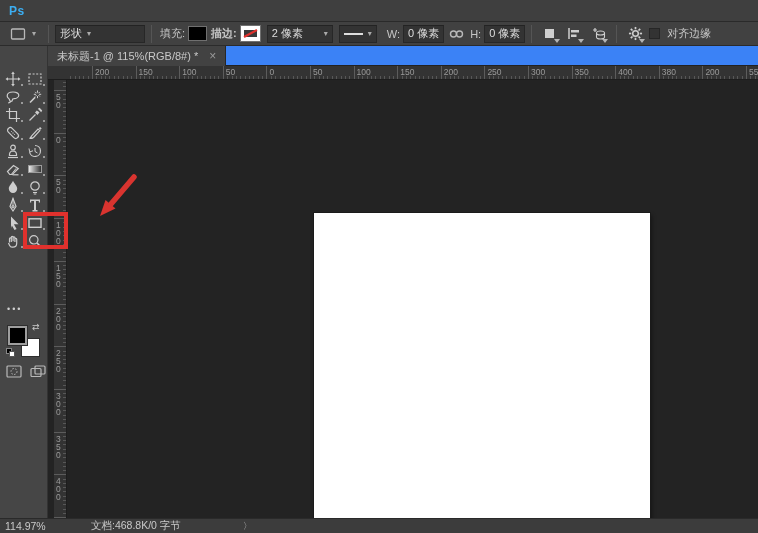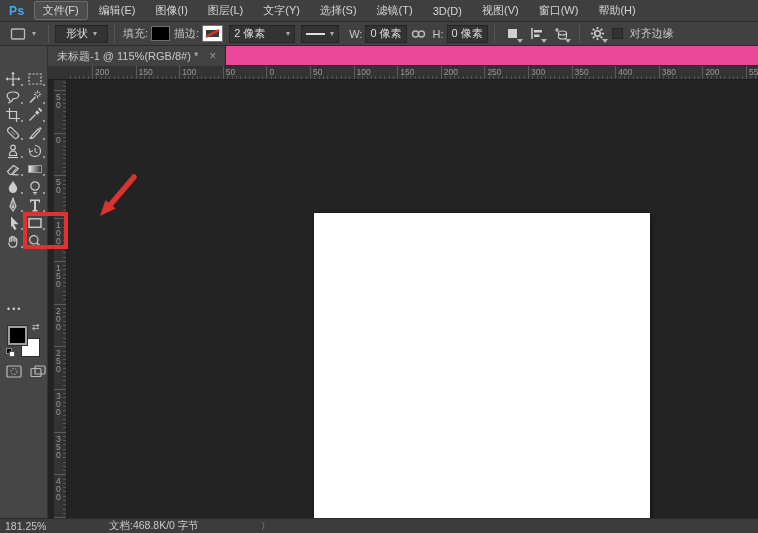--- a/index.html
+++ b/index.html
@@ -39,21 +39,21 @@
   .swatches { position:absolute; left:6px; top:276px; width:38px; height:38px; }
   .fg { position:absolute; left:2px; top:4px; width:19px; height:19px; background:#000; border:2px solid #9e9e9e; outline:1px solid #2e2e2e; }
   .bg-sw { position:absolute; left:15px; top:16px; width:19px; height:19px; background:#fff; border:1px solid #2e2e2e; }
   .mini-sw { position:absolute; left:0px; top:26px; width:9px; height:9px; }
   .mini-sw .b { position:absolute; left:0; top:0; width:6px; height:6px; background:#000; border:1px solid #888; }
   .mini-sw .w { position:absolute; left:3px; top:3px; width:6px; height:6px; background:#fff; border:1px solid #555; }
   .swap-ic { position:absolute; left:26px; top:0px; color:#c9c9c9; font-size:9px; }
   .bottom-ics { position:absolute; left:0; top:316px; width:48px; }
 
   
-  .tabstrip { position:absolute; left:48px; top:46px; width:710px; height:20px; background:#ec4899; border-bottom:1px solid #222; }
+  .tabstrip { position:absolute; left:48px; top:46px; width:710px; height:20px; background:#3b82f6; border-bottom:1px solid #222; }
   .tab { position:absolute; left:0; top:0; height:20px; background:#424242; border-right:1px solid #272727;
          display:flex; align-items:center; padding:0 9px; font-size:11px; color:#c9c9c9; white-space:nowrap; }
   .tab-close { margin-left:11px; color:#9a9a9a; font-size:12px; line-height:10px; }
 
   .hruler { position:absolute; left:48px; top:66px; width:710px; height:14px; background:#333;
             border-bottom:1px solid #1d1d1d; overflow:hidden; }
   .vruler { position:absolute; left:54px; top:80px; width:13px; height:438px; background:#333;
             border-right:1px solid #1d1d1d; overflow:hidden; }
   .ruler-corner { position:absolute; left:48px; top:66px; width:19px; height:14px; background:#333; border-bottom:1px solid #1d1d1d; }
   .htick-major { position:absolute; top:0; width:1px; height:13px; background:#5c5c5c; }
@@ -69,66 +69,53 @@
 
   
   .hl-box { position:absolute; left:23px; top:212px; width:45px; height:37px;
             border:4px solid var(--annotation-red,#e0312d); z-index:50; }
   .annot-arrow { position:absolute; left:96px; top:172px; z-index:50; }
 
   
   .statusbar { position:absolute; left:0; top:518px; width:758px; height:15px; background:#3c3c3c;
                border-top:1px solid #2a2a2a; display:flex; align-items:center; font-size:10.5px; color:#c9c9c9; }
   .zoom-field { margin-left:5px; width:62px; }
-  .doc-field { margin-left:42px; }
+  .doc-field { margin-left:24px; }
   .status-chev { margin-left:62px; color:#b5b5b5; font-size:9px; }
 
   .swatch-fill { width:19px; height:15px; background:#000; border:1px solid #707070; margin-right:2px; }
   .swatch-stroke { width:21px; height:17px; background:#fff; border:1px solid #707070; position:relative; margin-right:2px; }
   .field { min-width:40px; }
 </style>
 </head>
 <body>
 
 <div class="menubar">
   <span class="ps-logo">Ps</span>
-  <div id="menu-items" style="display:flex;align-items:center;">
-      <div class="menu-item hl">文件(F)</div>
-      <div class="menu-item">编辑(E)</div>
-      <div class="menu-item">图像(I)</div>
-      <div class="menu-item">图层(L)</div>
-      <div class="menu-item">文字(Y)</div>
-      <div class="menu-item">选择(S)</div>
-      <div class="menu-item">滤镜(T)</div>
-      <div class="menu-item">3D(D)</div>
-      <div class="menu-item">视图(V)</div>
-      <div class="menu-item">窗口(W)</div>
-      <div class="menu-item">帮助(H)</div>
-    </div>
 </div>
 
 <div class="optionsbar">
   <div class="iconbtn" style="width:34px;margin-left:6px;">
     <svg width="17" height="14" viewBox="0 0 17 14">
         <rect x="1.5" y="2" width="13" height="10" rx="1" fill="none" stroke="#b9b9b9" stroke-width="1.3"></rect>
       </svg>
     <span class="chev">▾</span>
   </div>
   <div class="sep"></div>
 
-  <div class="inset" style="width:53px;justify-content:center;">
+  <div class="inset" style="width:90px;justify-content:flex-start;">
     <span>形状</span>
     <span class="chev">▾</span>
   </div>
   <div class="sep"></div>
 
   <span class="opt-label">填充:</span>
   <div class="swatch-fill"></div>
 
-  <span class="opt-label" style="">描边:</span>
+  <span class="opt-label" style="font-weight:bold;">描边:</span>
   <div class="swatch-stroke">
     <svg width="19" height="15" viewBox="0 0 19 15">
       <rect x="3" y="4" width="13" height="7" fill="#3a3a3a"></rect>
       <line x1="3" y1="11" x2="16" y2="4" stroke="#e0312d" stroke-width="2.2"></line>
     </svg>
   </div>
 
   <div class="inset" style="width:66px;justify-content:space-between;margin-left:4px;">
     <span>2 像素</span>
     <span class="chev">▾</span>
@@ -736,16 +723,16 @@
     <div class="vtick-major" style="top: 437px;"></div>
   </div>
 
 <div class="hl-box"></div>
 <svg class="annot-arrow" width="42" height="48" viewBox="0 0 42 48">
   <line x1="38" y1="5" x2="15" y2="32" stroke="#d9342f" stroke-width="5.5" stroke-linecap="round" class="arrow-line"></line>
   <polygon points="4,44 19.5,36.5 9.5,28" fill="#d9342f" class="arrow-head"></polygon>
 </svg>
 
 <div class="statusbar">
-  <span class="zoom-field">181.25%</span>
+  <span class="zoom-field">114.97%</span>
   <span class="doc-field">文档:468.8K/0 字节</span>
   <span class="status-chev">〉</span>
 </div>
 
 </body></html>

